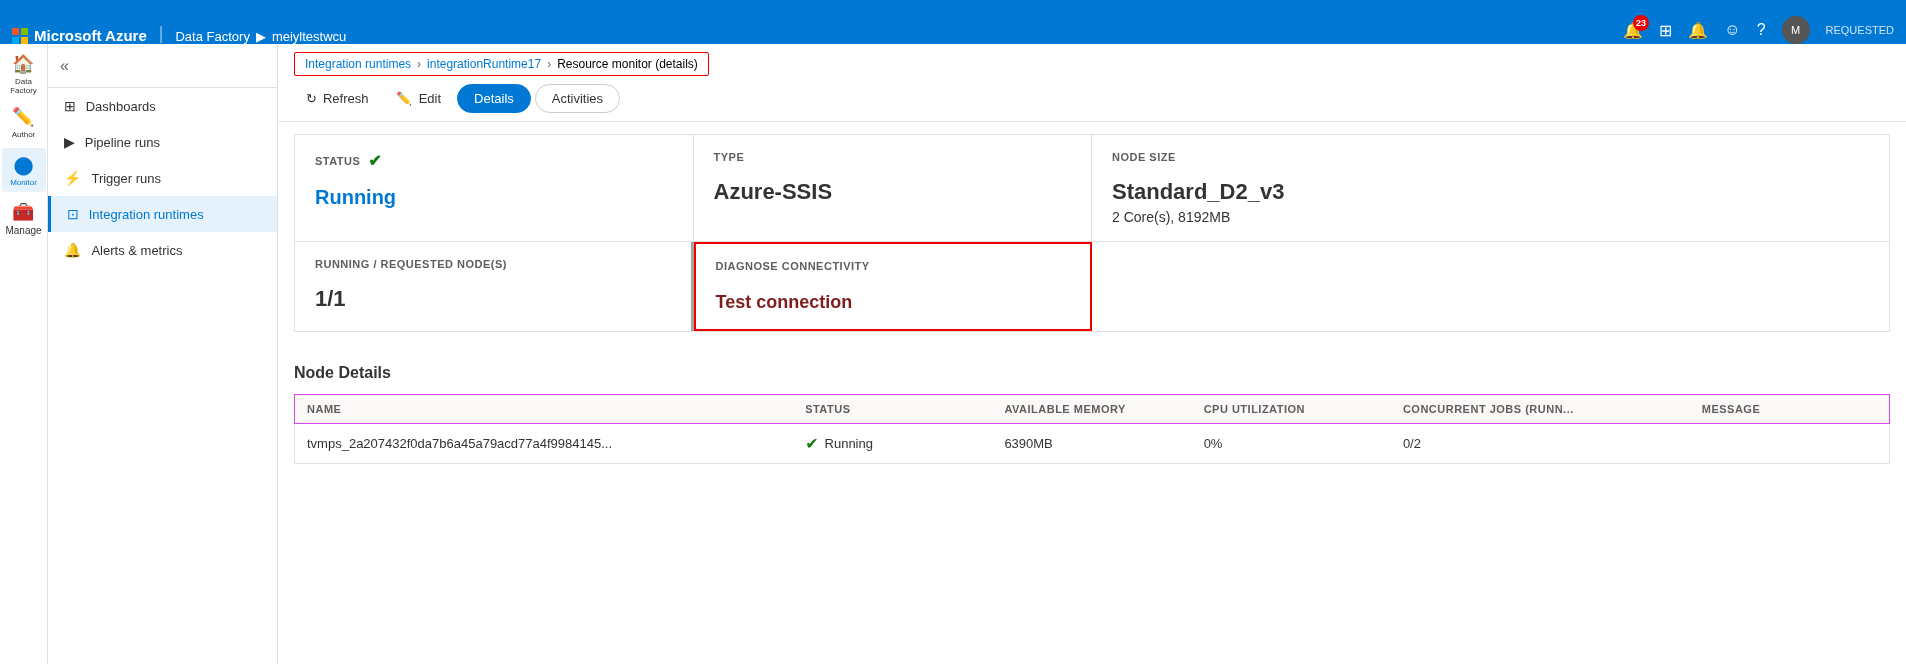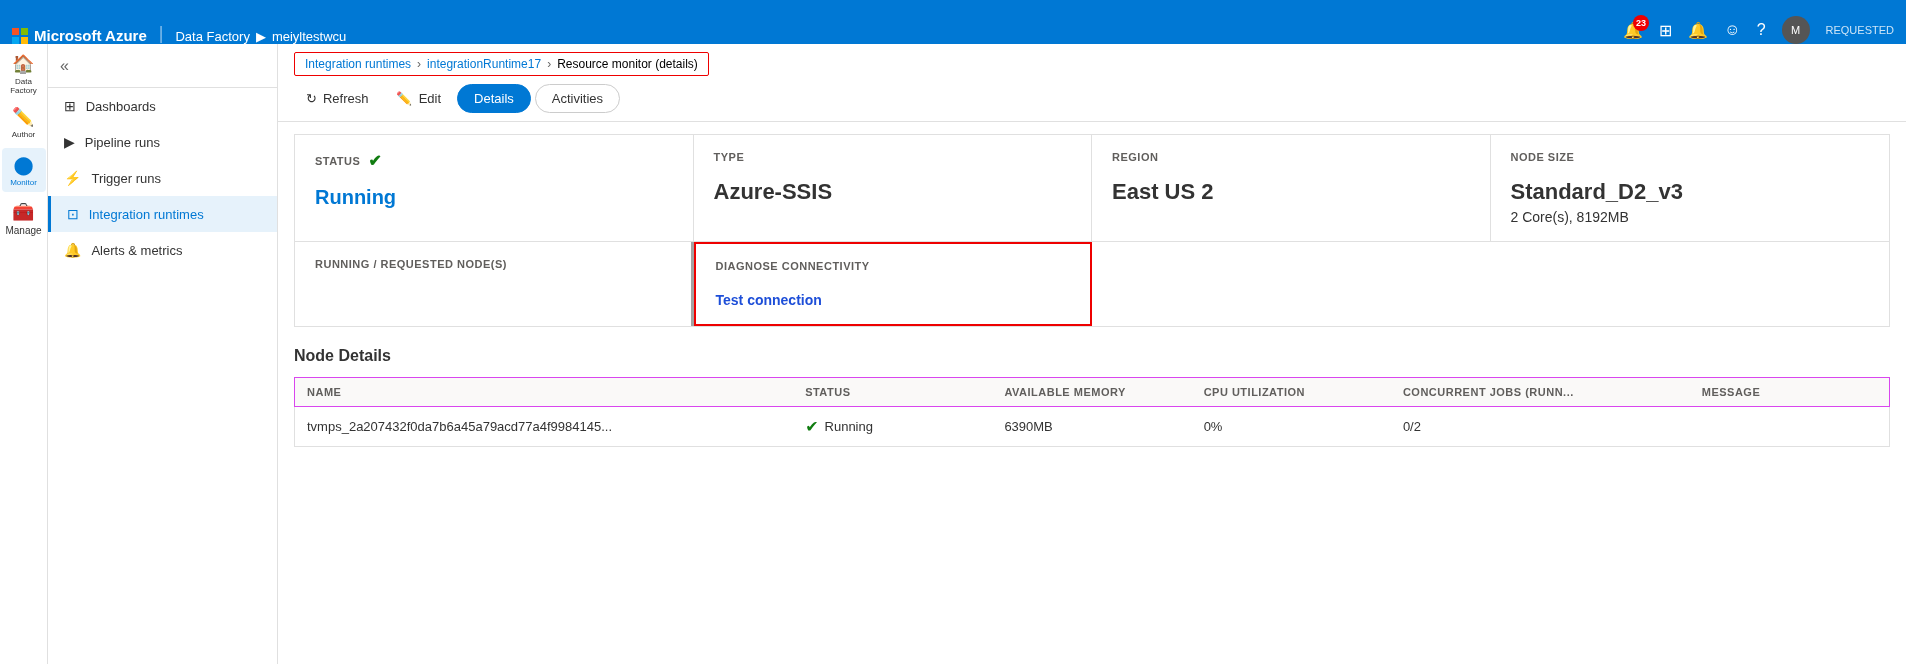--- a/index.html
+++ b/index.html
@@ -68,21 +68,21 @@
     .card-value.normal { color: #333; }
     .card-sub { font-size: 14px; color: #333; margin-top: 4px; }
 
     
     .cards-row2 { display: grid; grid-template-columns: 1fr 1fr 2fr; gap: 0; border: 1px solid #e0e0e0; border-top: none; margin: 0 16px; }
     .info-card2 { padding: 16px 20px; border-right: 3px solid #a3a3a3; }
     .info-card2:last-child { border-right: none; }
     .diagnose-card { border: 2px solid #e00; }
 
     
-    .node-details { margin: 20px 16px 0; }
+    .node-details { margin: 32px 16px 0; }
     .section-title { font-size: 16px; font-weight: 600; color: #333; margin-bottom: 12px; }
     .table-header { display: grid; grid-template-columns: 2.5fr 1fr 1fr 1fr 1.5fr 1fr; gap: 0; background: #faf9f8; border: 1px solid #d946ef; padding: 8px 0; }
     .th { padding: 0 12px; font-size: 11px; font-weight: 600; color: #605e5c; text-transform: uppercase; letter-spacing: 0.5px; }
     .table-row-data { display: grid; grid-template-columns: 2.5fr 1fr 1fr 1fr 1.5fr 1fr; gap: 0; border: 1px solid #e0e0e0; border-top: none; }
     .td { padding: 10px 12px; font-size: 13px; color: #333; display: flex; align-items: center; gap: 6px; }
 
     .green-check { color: #107c10; font-size: 16px; }
   </style>
 </head>
 <body>
@@ -199,37 +199,34 @@
           <span>STATUS</span>
           <span class="green-check">✔</span>
         </div>
         <div class="card-value running">Running</div>
       </div>
       <div class="info-card">
         <div class="card-label">TYPE</div>
         <div class="card-value normal">Azure-SSIS</div>
       </div>
       <div class="info-card">
-        <div class="card-label">REGION</div>
-        <div class="card-value normal">East US 2</div>
-      </div>
-      <div class="info-card">
         <div class="card-label">NODE SIZE</div>
         <div class="card-value normal">Standard_D2_v3</div>
         <div class="card-sub">2 Core(s), 8192MB</div>
       </div>
     </div>
 
     <div class="cards-row2">
       <div class="info-card2">
         <div class="card-label">RUNNING / REQUESTED NODE(S)</div>
+        <div class="card-value normal">1/1</div>
       </div>
       <div class="info-card2 diagnose-card">
         <div class="card-label">DIAGNOSE CONNECTIVITY</div>
-        <div class="card-value" style="color:#1d4ed8;cursor:pointer;font-size:14px;margin-top:20px;">Test connection</div>
+        <div class="card-value" style="color:#7f1d1d;cursor:pointer;font-size:18px;margin-top:20px;">Test connection</div>
       </div>
       <div class="info-card2"></div>
     </div>
 
     <div class="node-details">
       <div class="section-title">Node Details</div>
       <div class="table-header">
         <div class="th">NAME</div>
         <div class="th">STATUS</div>
         <div class="th">AVAILABLE MEMORY</div>

